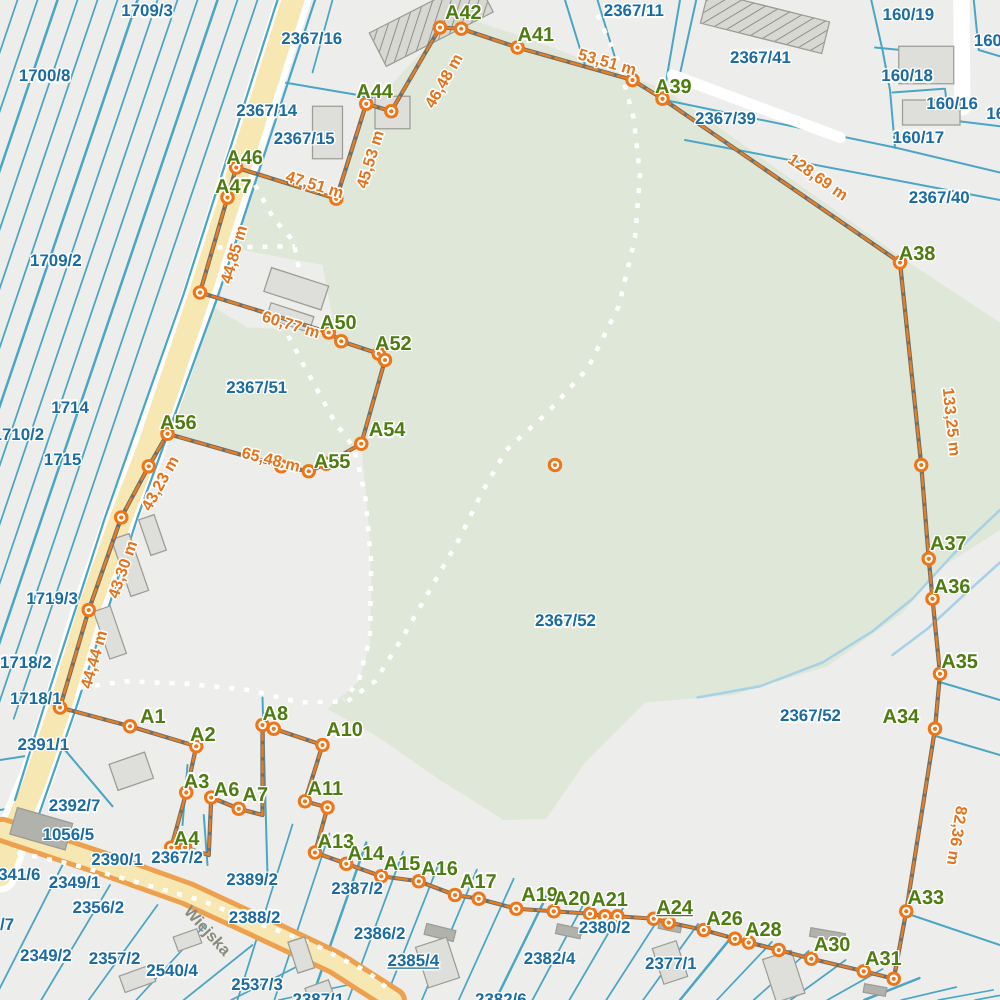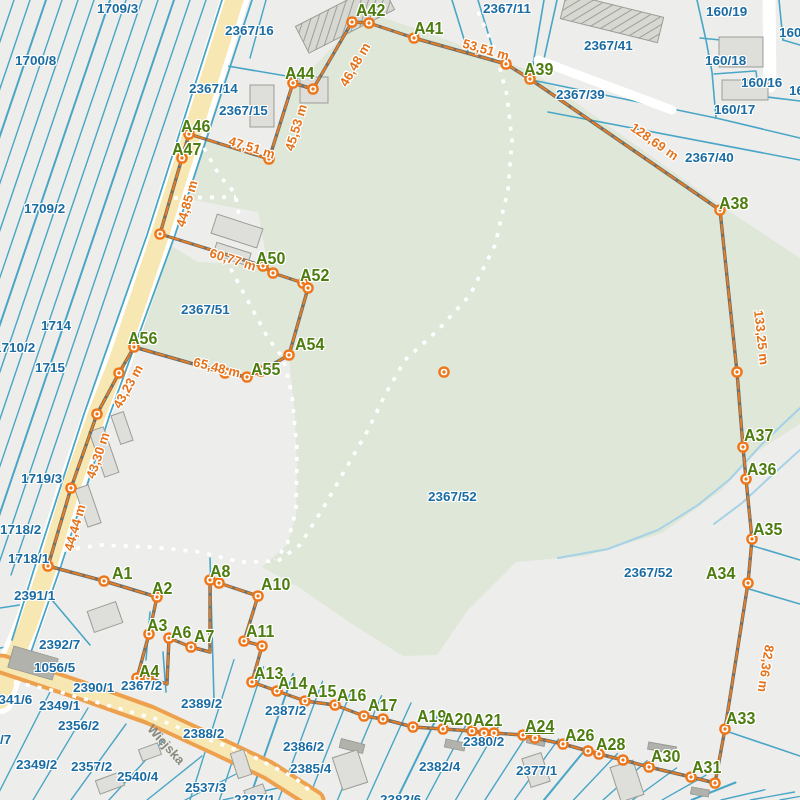--- a/index.html
+++ b/index.html
@@ -425,21 +425,21 @@
       <div class="lbl parcel-lbl" style="left: 779px; top: 25px;">160/18</div>
       <div class="lbl parcel-lbl" style="left: 15px; top: 53px;">1700/8</div>
       <div class="lbl parcel-lbl" style="left: 584px; top: 38px;">2367/41</div>
       <div class="lbl parcel-lbl" style="left: 705px; top: 53px;">160/18</div>
       <div class="lbl parcel-lbl" style="left: 189px; top: 81px;">2367/14</div>
       <div class="lbl parcel-lbl" style="left: 741px; top: 75px;">160/16</div>
       <div class="lbl parcel-lbl" style="left: 789px; top: 83px;">160/16</div>
       <div class="lbl parcel-lbl" style="left: 219px; top: 103px;">2367/15</div>
       <div class="lbl parcel-lbl" style="left: 556px; top: 87px;">2367/39</div>
       <div class="lbl parcel-lbl" style="left: 714px; top: 102px;">160/17</div>
-      <div class="lbl parcel-lbl" style="left: 653px; top: 150px; padding-left: 32px;">2367/40</div>
+      <div class="lbl parcel-lbl" style="left: 695px; top: 150px; padding-left: 32px;">2367/40</div>
       <div class="lbl parcel-lbl" style="left: 24px; top: 201px;">1709/2</div>
       <div class="lbl parcel-lbl" style="left: 181px; top: 302px;">2367/51</div>
       <div class="lbl parcel-lbl" style="left: 41px; top: 318px;">1714</div>
       <div class="lbl parcel-lbl" style="left: -6px; top: 340px;">1710/2</div>
       <div class="lbl parcel-lbl" style="left: 35px; top: 360px;">1715</div>
       <div class="lbl parcel-lbl" style="left: 21px; top: 471px; text-align: center;">1719/3</div>
       <div class="lbl parcel-lbl" style="left: 428px; top: 489px;">2367/52</div>
       <div class="lbl parcel-lbl" style="left: 624px; top: 565px;">2367/52</div>
       <div class="lbl parcel-lbl" style="left: 0px; top: 522px;">1718/2</div>
       <div class="lbl parcel-lbl" style="left: 8px; top: 551px;">1718/1</div>
@@ -453,21 +453,21 @@
       <div class="lbl parcel-lbl" style="left: 181px; top: 696px;">2389/2</div>
       <div class="lbl parcel-lbl" style="left: 58px; top: 718px;">2356/2</div>
       <div class="lbl parcel-lbl" style="left: 0px; top: 732px;">/7</div>
       <div class="lbl parcel-lbl" style="left: 16px; top: 757px;">2349/2</div>
       <div class="lbl parcel-lbl" style="left: 71px; top: 759px;">2357/2</div>
       <div class="lbl parcel-lbl" style="left: 117px; top: 769px;">2540/4</div>
       <div class="lbl parcel-lbl" style="left: 185px; top: 780px;">2537/3</div>
       <div class="lbl parcel-lbl" style="left: 265px; top: 703px;">2387/2</div>
       <div class="lbl parcel-lbl" style="left: 183px; top: 726px;">2388/2</div>
       <div class="lbl parcel-lbl" style="left: 283px; top: 739px;">2386/2</div>
-      <div class="lbl parcel-lbl" style="left: 290px; top: 761px;">2385/4</div>
+      <div class="lbl parcel-lbl" style="left: 310px; top: 761px; text-decoration: underline;">2385/4</div>
       <div class="lbl parcel-lbl" style="left: 419px; top: 759px;">2382/4</div>
       <div class="lbl parcel-lbl" style="left: 463px; top: 734px;">2380/2</div>
       <div class="lbl parcel-lbl" style="left: 516px; top: 763px;">2377/1</div>
       <div class="lbl parcel-lbl" style="left: 380px; top: 792px;">2382/6</div>
       <div class="lbl parcel-lbl" style="left: 234px; top: 792px;">2387/1</div>
       <div class="lbl dist-lbl" style="left: 331px; top: 57px; transform: rotate(-60deg);">46,48 m</div>
       <div class="lbl dist-lbl" style="left: 462px; top: 42px; transform: rotate(16deg);">53,51 m</div>
       <div class="lbl dist-lbl" style="left: 627px; top: 134px; transform: rotate(35deg);">128,69 m</div>
       <div class="lbl dist-lbl" style="left: 734px; top: 330px; transform: rotate(84deg);">133,25 m</div>
       <div class="lbl dist-lbl" style="left: 742px; top: 661px; transform: rotate(99deg);">82,36 m</div>

